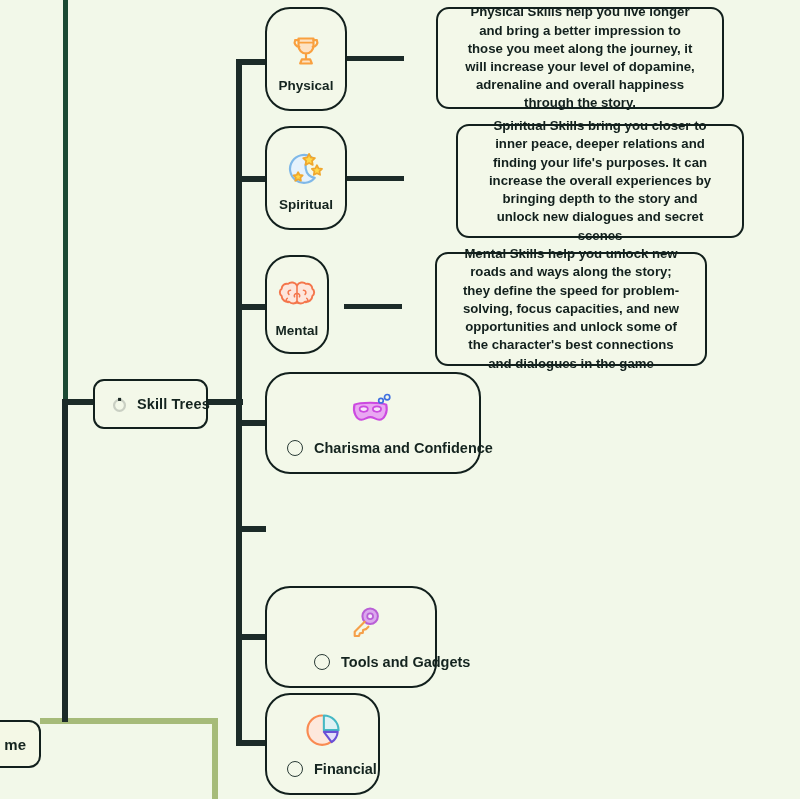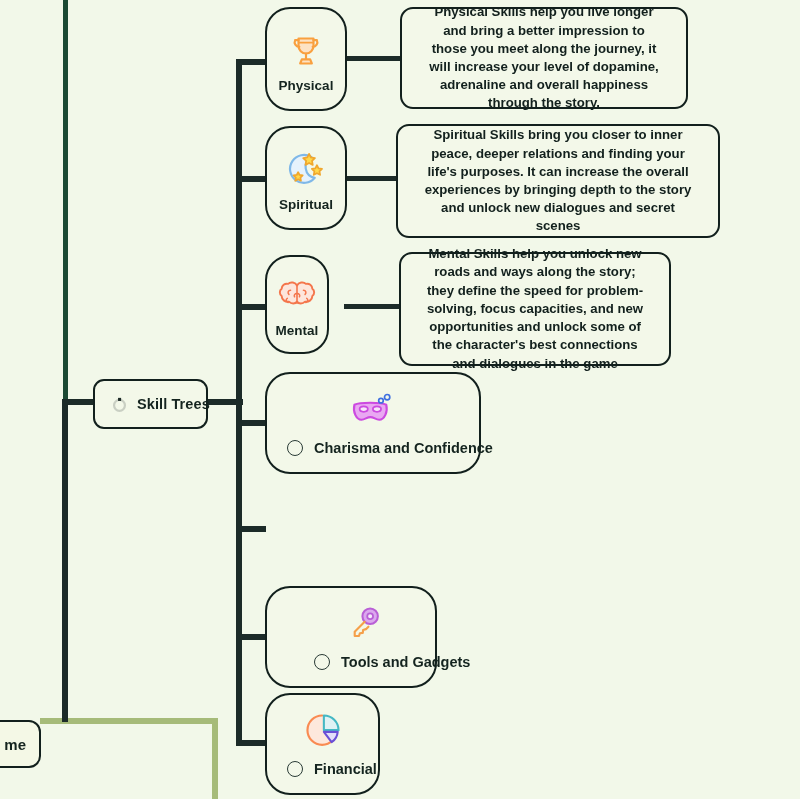--- a/index.html
+++ b/index.html
@@ -118,20 +118,21 @@
     box-sizing: border-box;
     background: #f3f8e9;
     border: 2.5px solid #12201d;
     border-radius: 13px;
     display: flex;
     align-items: center;
     justify-content: flex-end;
     text-align: center;
     padding: 9px 24px;
     z-index: 5;
+    margin-left: 36px;
   }
   .desc p {
     margin: 0;
     font-size: 13.2px;
     line-height: 1.38;
     font-weight: bold;
     color: #12201d;
   }
 
   
@@ -218,21 +219,21 @@
     <div class="icon-slot">
       <svg width="42" height="42" viewBox="0 0 48 48" aria-hidden="true">
         <path d="M30 9a16 16 0 1 0 4 24A13 13 0 0 1 30 9z" fill="#e6f2fc" stroke="#7fb8e8" stroke-width="2.5" stroke-linejoin="round"></path>
         <path d="M27.5 5.5l2.1 4.2 4.6.7-3.3 3.2.8 4.6-4.2-2.2-4.1 2.2.8-4.6-3.4-3.2 4.7-.7z" fill="#ffd84a" stroke="#f0a72d" stroke-width="2" stroke-linejoin="round"></path>
         <path d="M36.5 18.5l1.8 3.6 4 .6-2.9 2.8.7 4-3.6-1.9-3.6 1.9.7-4-2.9-2.8 4-.6z" fill="#ffd84a" stroke="#f0a72d" stroke-width="2" stroke-linejoin="round"></path>
         <path d="M15 26.5l1.6 3.2 3.6.5-2.6 2.5.6 3.6-3.2-1.7-3.2 1.7.6-3.6-2.6-2.5 3.6-.5z" fill="#ffd84a" stroke="#f0a72d" stroke-width="2" stroke-linejoin="round"></path>
       </svg>
     </div>
     <div class="caption">Spiritual</div>
   </div>
-  <div class="desc" style="left:396px; top:124px; width:324px; height:114px;">
+  <div class="desc" style="left:420px; top:124px; width:288px; height:114px;">
     <p>Spiritual Skills bring you closer to inner peace, deeper relations and finding your life's purposes. It can increase the overall experiences by bringing depth to the story and unlock new dialogues and secret scenes</p>
   </div>
 
   <div class="node icon-card" style="left:265px; top:255px; width:64px; height:99px;">
     <div class="icon-slot">
       <svg width="42" height="36" viewBox="0 0 52 42" aria-hidden="true">
         <path d="M26 8c2-4 8-5 11-2 4-1 8 2 8 6 3 2 3 7 0 9 0 5-5 8-9 7-3 3-8 3-10 0-2 3-7 3-10 0-4 1-9-2-9-7-3-2-3-7 0-9 0-4 4-7 8-6 3-3 9-2 11 2z" fill="#fde6dc" stroke="#f4764c" stroke-width="2.4" stroke-linejoin="round"></path>
         <path d="M26 8v22" stroke="#f4764c" stroke-width="2" stroke-linecap="round"></path>
         <path d="M18 14c-3 0-4 3-2 5M34 14c3 0 4 3 2 5M14 24c-2 1-2 4 1 5M38 24c2 1 2 4-1 5M26 18c-3 0-4 2-3 4M26 18c3 0 4 2 3 4" fill="none" stroke="#f4764c" stroke-width="1.9" stroke-linecap="round"></path>
       </svg>

